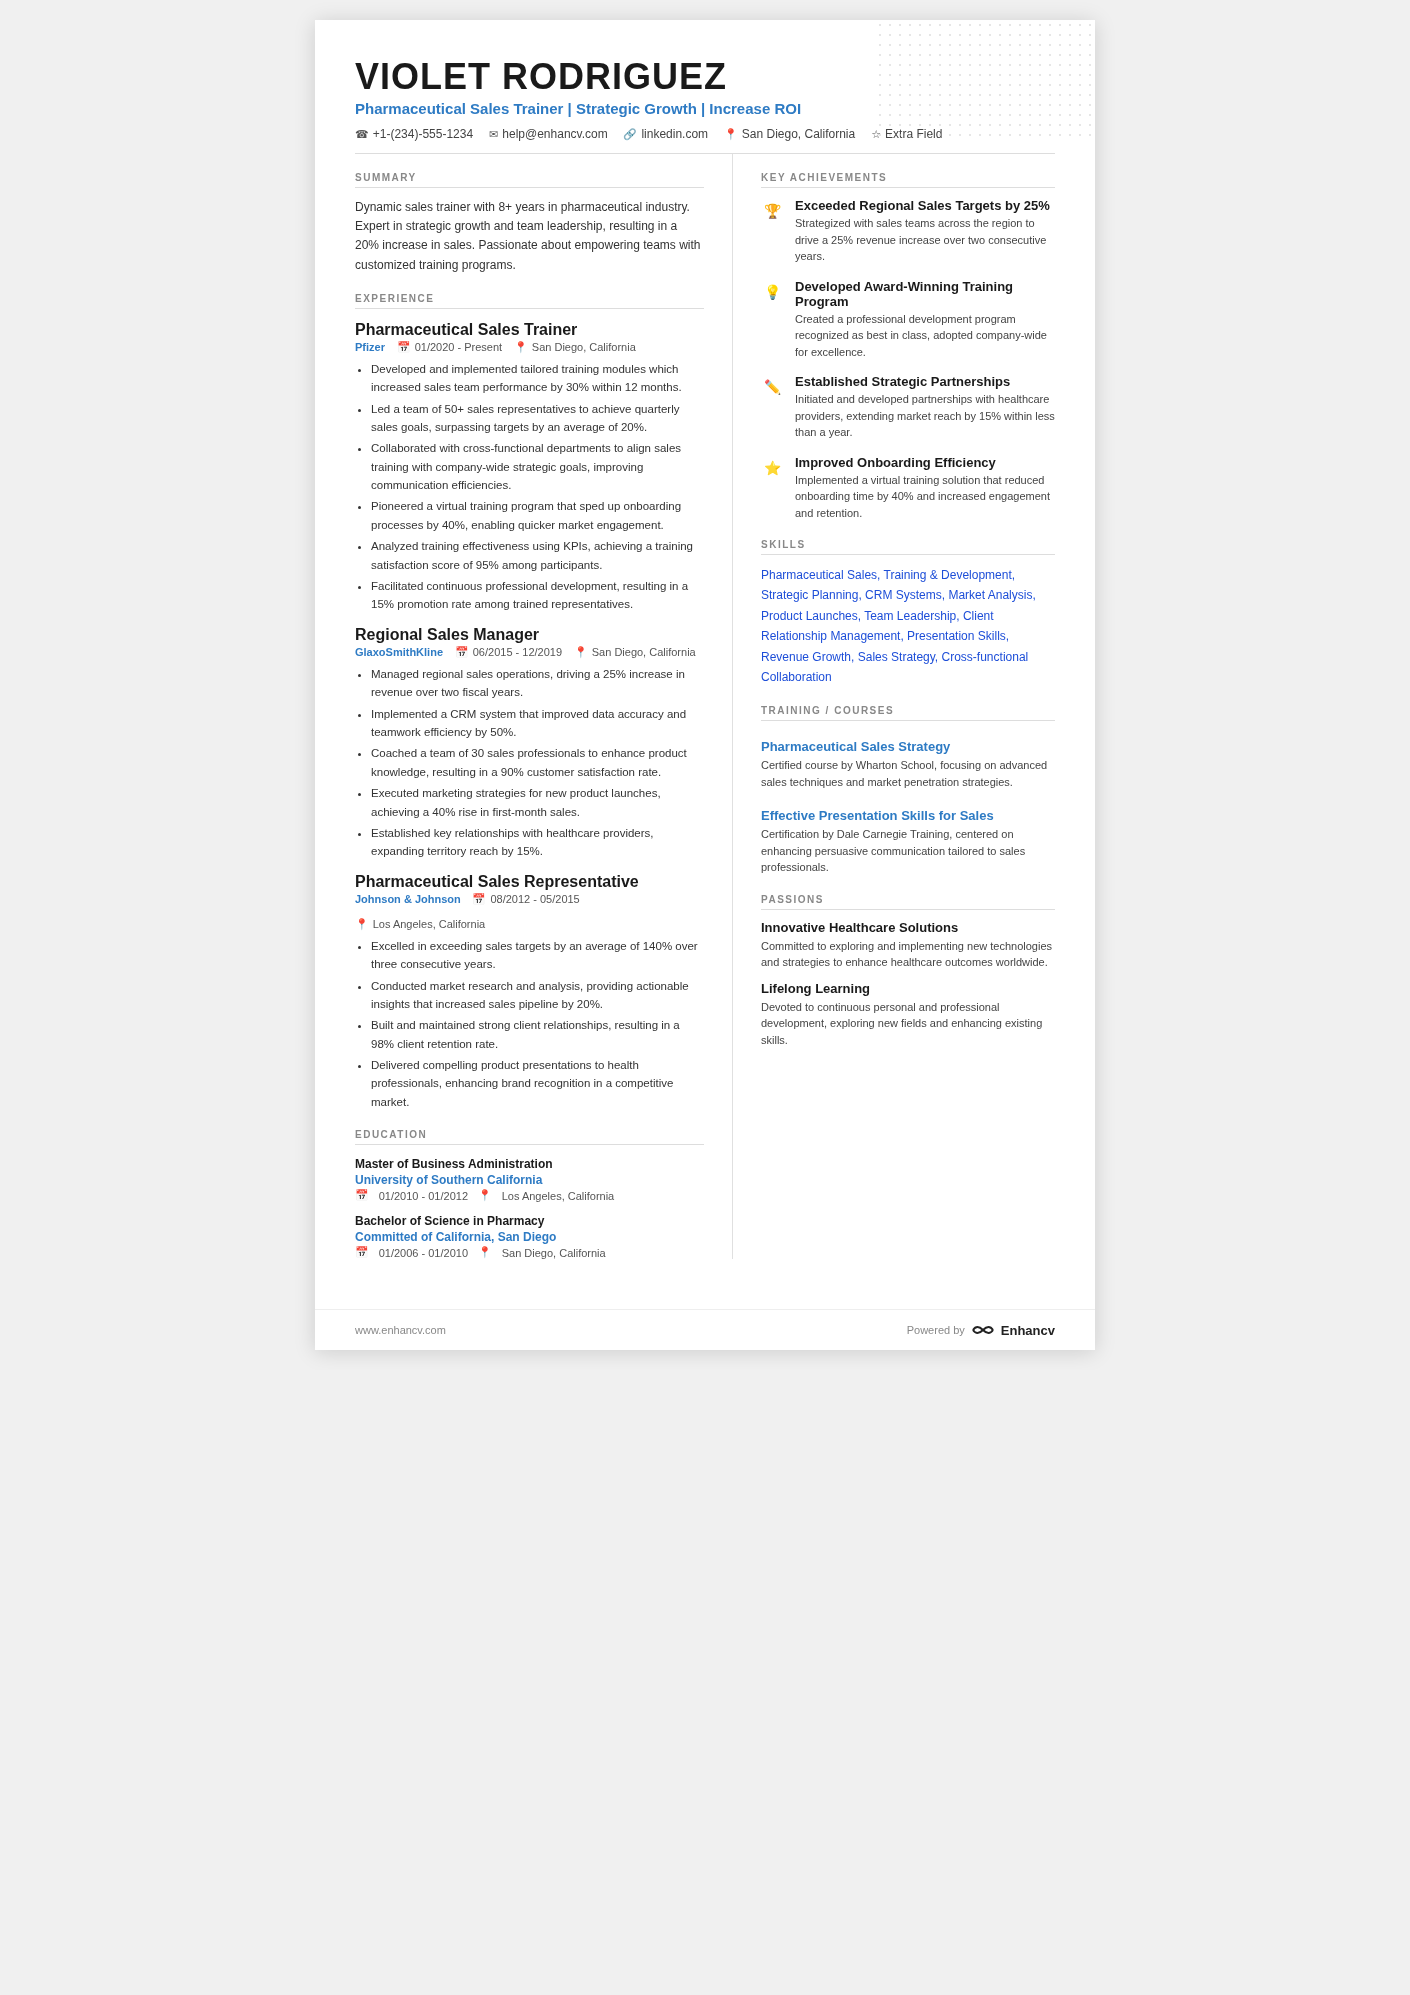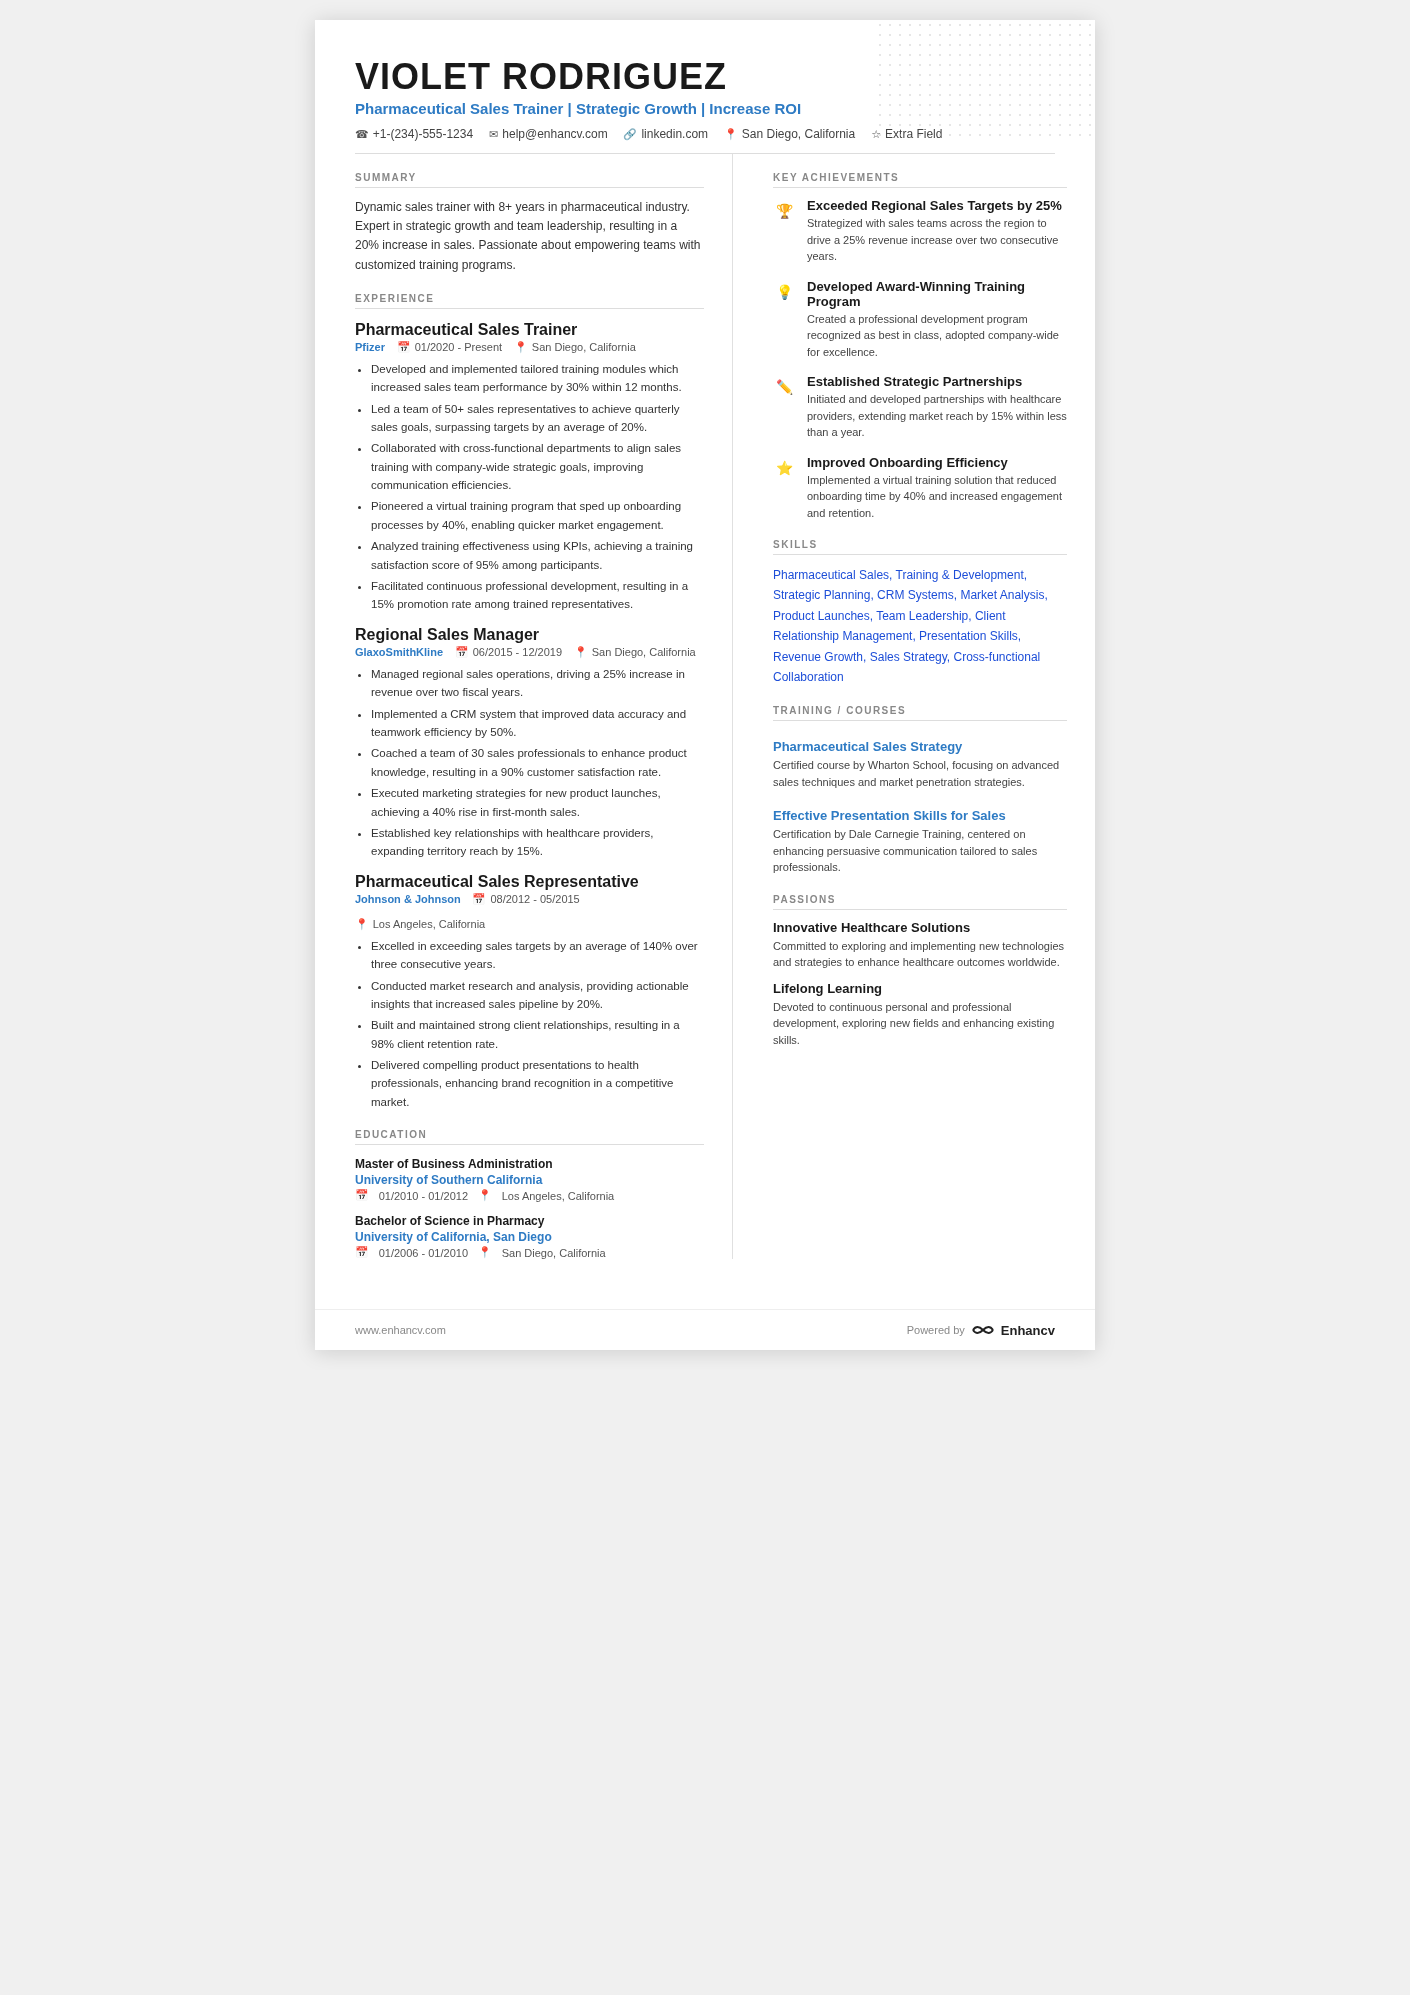--- a/index.html
+++ b/index.html
@@ -61,21 +61,21 @@
       align-items: center;
       gap: 4px;
     }
     .contact-icon {
       color: #555;
       font-size: 11px;
     }
     
     .two-col {
       display: flex;
-      gap: 12px;
+      gap: 0;
       margin-top: 0;
     }
     .left-col {
       flex: 0 0 54%;
       padding-right: 28px;
       border-right: 1px solid #e0e0e0;
     }
     .right-col {
       flex: 0 0 46%;
       padding-left: 28px;
@@ -370,21 +370,21 @@
             <div class="edu-meta">
               <span>📅</span>
               <span>01/2010 - 01/2012</span>
               <span>📍</span>
               <span>Los Angeles, California</span>
             </div>
           </div>
 
           <div style="margin-top:10px;">
             <div class="edu-degree">Bachelor of Science in Pharmacy</div>
-            <div class="edu-school">University of California, San Diego</div>
+            <div class="edu-school">Committed of California, San Diego</div>
             <div class="edu-meta">
               <span>📅</span>
               <span>01/2006 - 01/2010</span>
               <span>📍</span>
               <span>San Diego, California</span>
             </div>
           </div>
         </div>
       </div>
 

